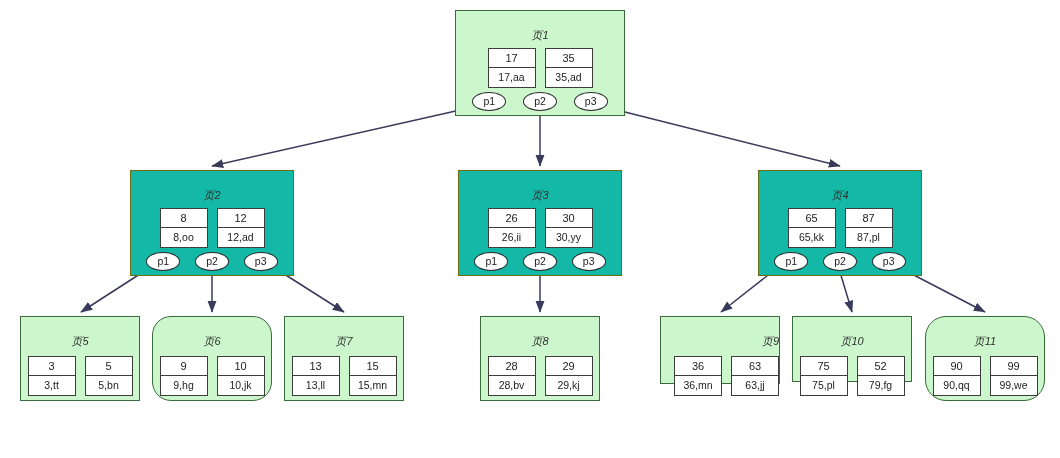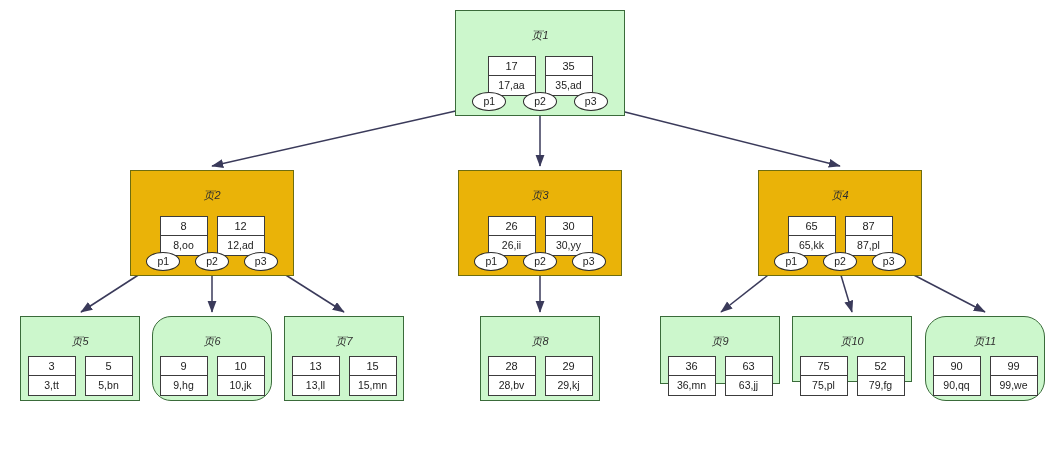--- a/index.html
+++ b/index.html
@@ -35,37 +35,37 @@
     border: 1.6px solid #4b4b1e;
     display: flex;
     flex-direction: column;
     align-items: center;
   }
   .node.green {
     background: #ccf7cc;
     border-color: #3a6b3a;
   }
   .node.yellow {
-    background: #eab308;
+    background: #14b8a6;
     border-color: #6d6d10;
   }
   .node-title {
     font-size: 11px;
     color: #2f2f2f;
     margin-top: 18px;
     letter-spacing: 0px;
     line-height: 13px;
     white-space: nowrap;
     font-style: italic;
   }
   .cells {
     display: flex;
     flex-direction: row;
     gap: 9px;
-    margin-top: 14px;
+    margin-top: 6px;
   }
   .cell {
     box-sizing: border-box;
     border: 1.3px solid #3c3c3c;
     background: #ffffff;
     width: 48px;
     display: flex;
     flex-direction: column;
   }
   .cell .key {
@@ -112,21 +112,21 @@
   }
   
   #node-1 { left: 455px; top: 10px; width: 170px; height: 106px; }
   #node-2 { left: 130px; top: 170px; width: 164px; height: 106px; }
   #node-3 { left: 458px; top: 170px; width: 164px; height: 106px; }
   #node-4 { left: 758px; top: 170px; width: 164px; height: 106px; }
   #node-5 { left: 20px;  top: 316px; width: 120px; height: 85px; }
   #node-6 { left: 152px; top: 316px; width: 120px; height: 85px; border-radius: 19px; }
   #node-7 { left: 284px; top: 316px; width: 120px; height: 85px; }
   #node-8 { left: 480px; top: 316px; width: 120px; height: 85px; }
-  #node-9 { left: 660px; top: 316px; width: 120px; height: 68px; }
+  #node-9 { left: 660px; top: 316px; width: 120px; height: 68px; align-items: flex-end; }
   #node-10 { left: 792px; top: 316px; width: 120px; height: 66px; }
   #node-11 { left: 925px; top: 316px; width: 120px; height: 85px; border-radius: 21px; }
   .leaf .cells { margin-top: 8px; }
   .caption {
     position: absolute;
     left: 0;
     right: 0;
     top: 424px;
     text-align: center;
     font-size: 12px;

